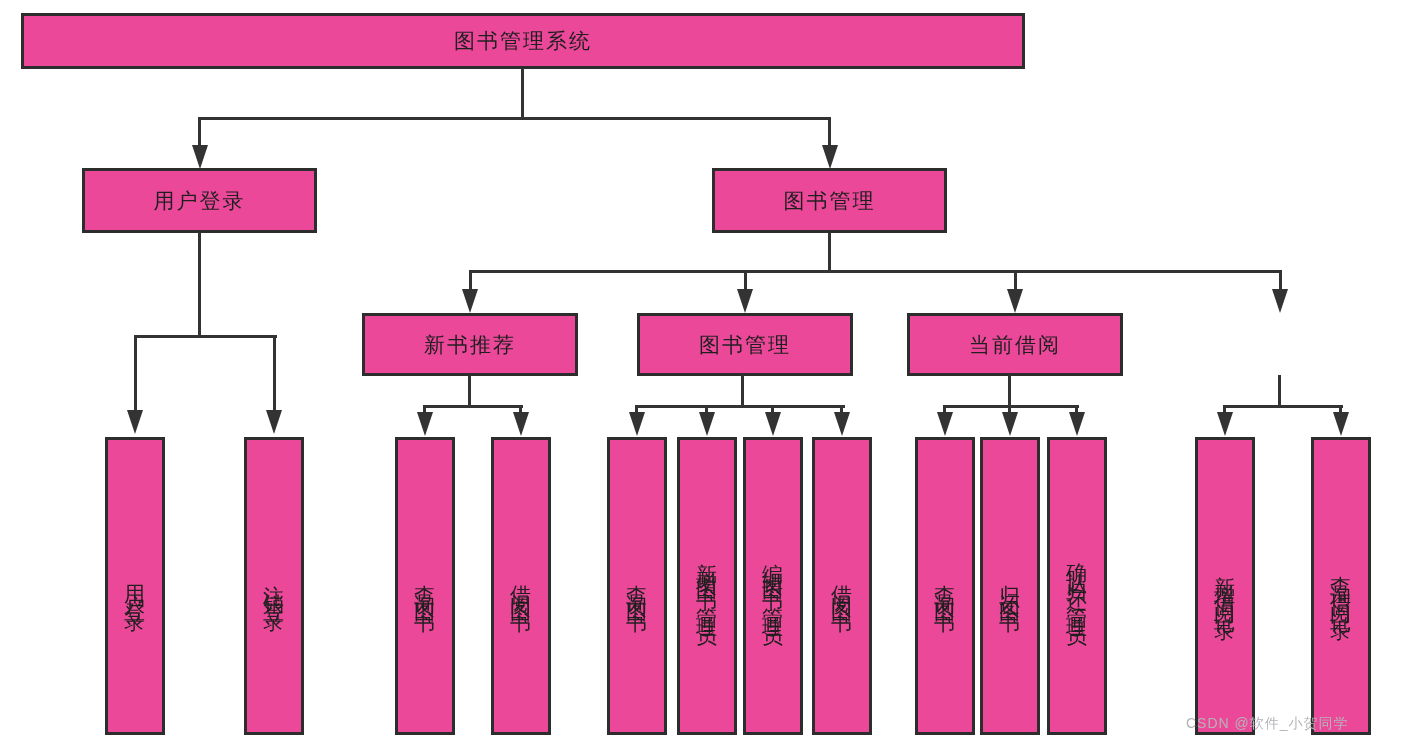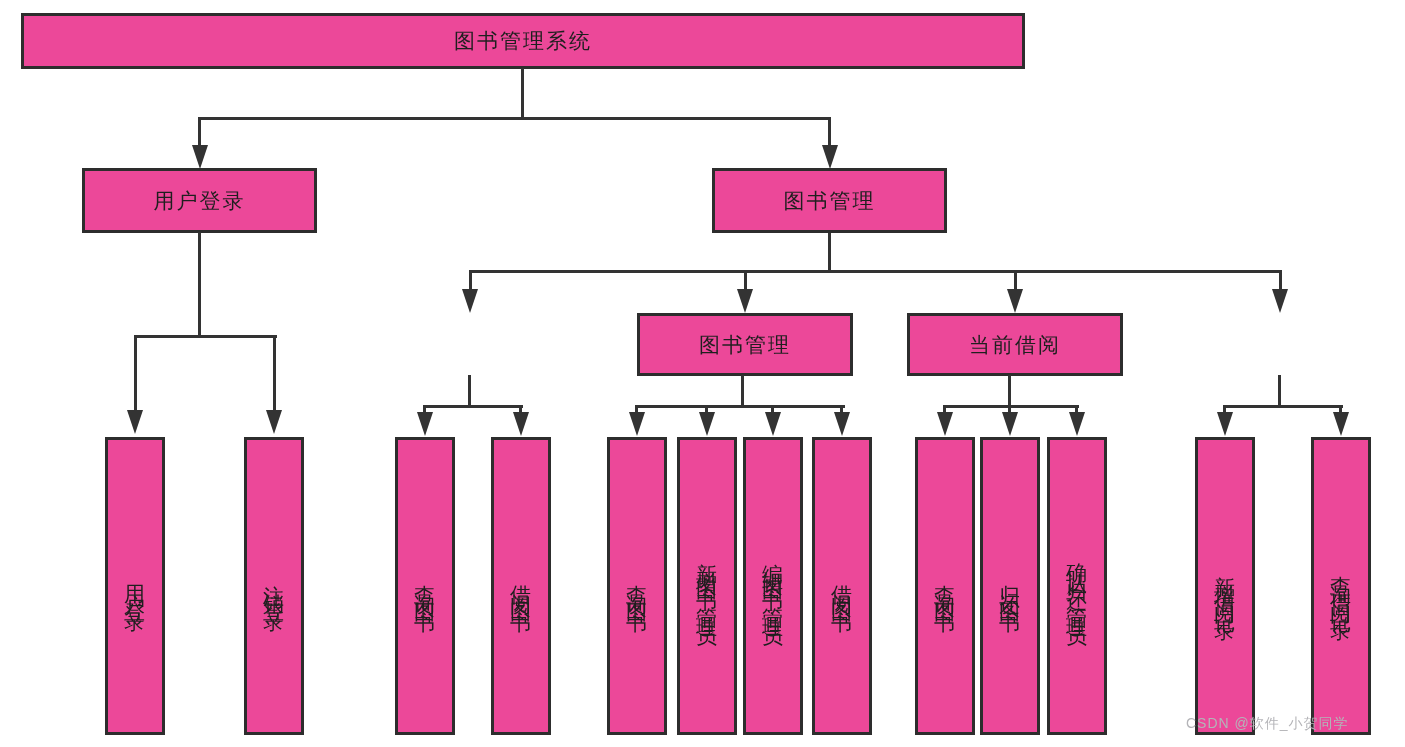--- a/index.html
+++ b/index.html
@@ -70,20 +70,21 @@
   <div class="hline" style="left:469px;top:270px;width:812px"></div>
   <div class="vline" style="left:469px;top:270px;height:22px"></div>
   <div class="vline" style="left:744px;top:270px;height:22px"></div>
   <div class="vline" style="left:1014px;top:270px;height:22px"></div>
   <div class="vline" style="left:1279px;top:270px;height:22px"></div>
   <div class="arrow" style="left:462px;top:289px"></div>
   <div class="arrow" style="left:737px;top:289px"></div>
   <div class="arrow" style="left:1007px;top:289px"></div>
   <div class="arrow" style="left:1272px;top:289px"></div>
 
+  <div class="box hbox" style="left:362px;top:313px;width:216px;height:63px">新书推荐</div>
   <div class="box hbox" style="left:637px;top:313px;width:216px;height:63px">图书管理</div>
   <div class="box hbox" style="left:907px;top:313px;width:216px;height:63px">当前借阅</div>
 
   <div class="vline" style="left:468px;top:375px;height:33px"></div>
   <div class="hline" style="left:424px;top:405px;width:99px"></div>
   <div class="vline" style="left:423px;top:405px;height:9px"></div>
   <div class="vline" style="left:519px;top:405px;height:9px"></div>
   <div class="arrow" style="left:417px;top:412px"></div>
   <div class="arrow" style="left:513px;top:412px"></div>
 

